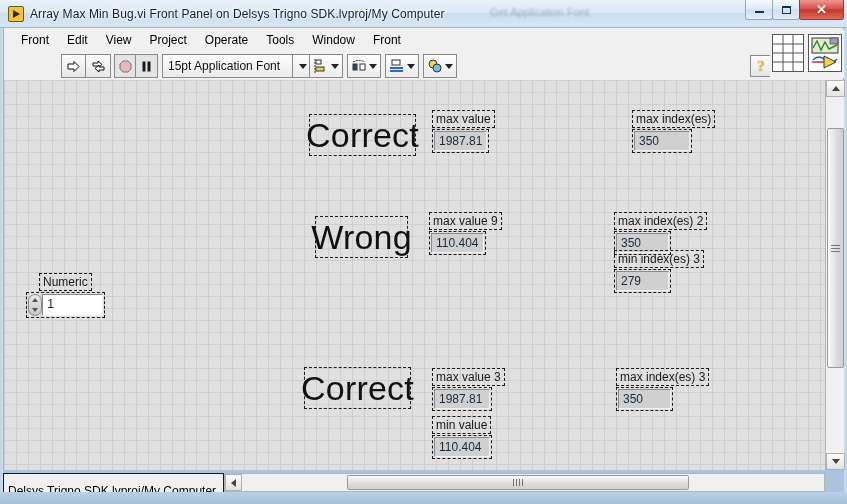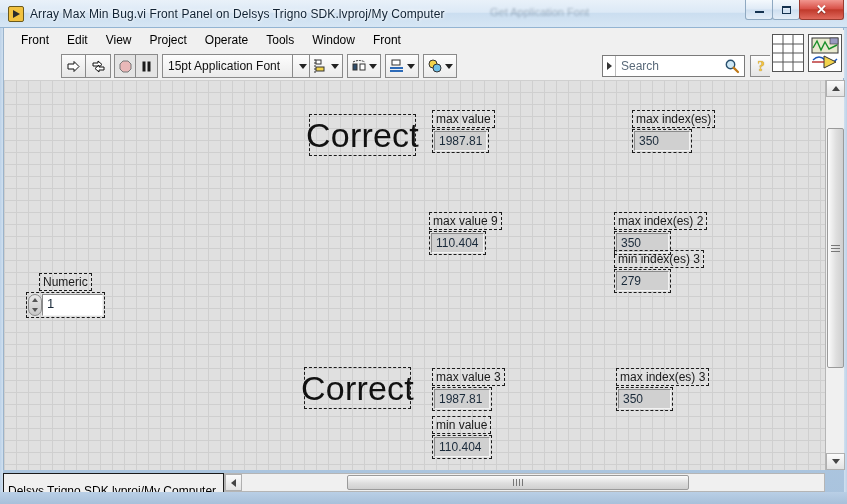--- a/index.html
+++ b/index.html
@@ -450,30 +450,20 @@
     </div>
 
     <div class="tool-drop" style="left:419px;">
       <svg class="icon-svg" width="16" height="16" viewBox="0 0 16 16">
         <circle cx="6" cy="6" r="4" fill="#f2d34c" stroke="#333" stroke-width="1"></circle>
         <circle cx="10" cy="10" r="4" fill="#6fc0e8" stroke="#333" stroke-width="1"></circle>
       </svg>
       <i class="caret"></i>
     </div>
 
-    <div id="searchbox">
-      <div class="search-lead">
-          <i class="sq"></i>
-        </div>
-      <div id="search-input-text">Search</div>
-      <svg class="mag icon-svg" width="16" height="16" viewBox="0 0 16 16">
-        <circle cx="6.5" cy="6.5" r="4.2" fill="#cfe8f5" stroke="#29506e" stroke-width="1.4"></circle>
-        <line x1="9.6" y1="9.6" x2="14" y2="14" stroke="#c07a18" stroke-width="2.2" stroke-linecap="round"></line>
-      </svg>
-    </div>
 
     <div id="helpbtn">
       <span>?</span>
     </div>
   </div>
 
   <div id="iconpanel">
     <div id="gridicon">
       <svg width="30" height="36" viewBox="0 0 30 36">
         <line x1="0" y1="9" x2="30" y2="9" stroke="#555" stroke-width="1"></line>
@@ -506,20 +496,21 @@
       </div>
     </div>
 
     <div class="fp-obj" style="left:628px; top:29px;">
       <div class="lbl">max index(es)</div>
       <div class="indicator-wrap" style="display:block; width:60px; margin-top:1px;">
         <div class="indicator">350</div>
       </div>
     </div>
 
+    <div class="fp-obj dashbox big-text" style="left:311px; top:136px; width:93px; height:42px;">Wrong</div>
 
     <div class="fp-obj" style="left:425px; top:131px;">
       <div class="lbl">max value 9</div>
       <div class="indicator-wrap" style="display:block; width:57px; margin-top:1px;">
         <div class="indicator">110.404</div>
       </div>
     </div>
 
     <div class="fp-obj" style="left:610px; top:131px;">
       <div class="lbl">max index(es) 2</div>

